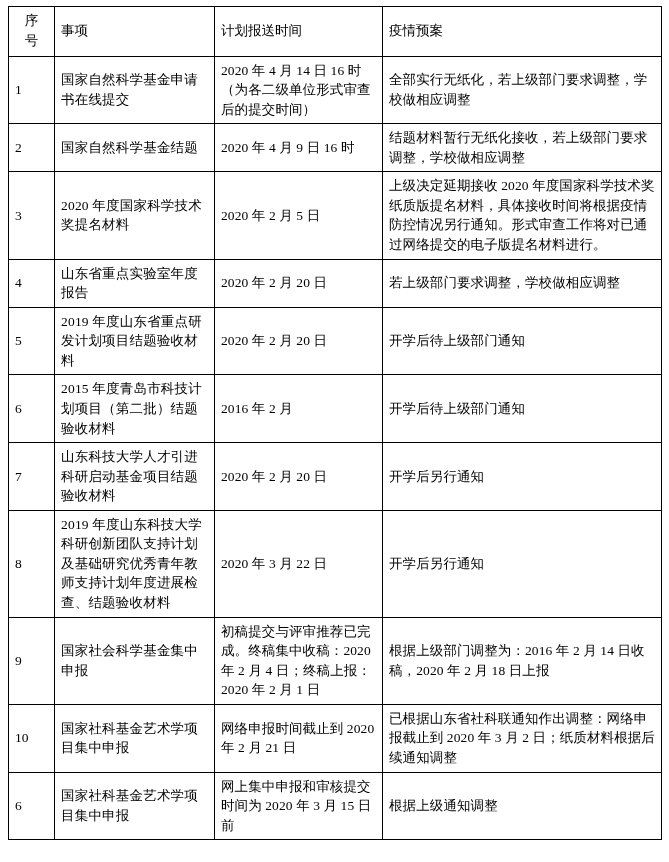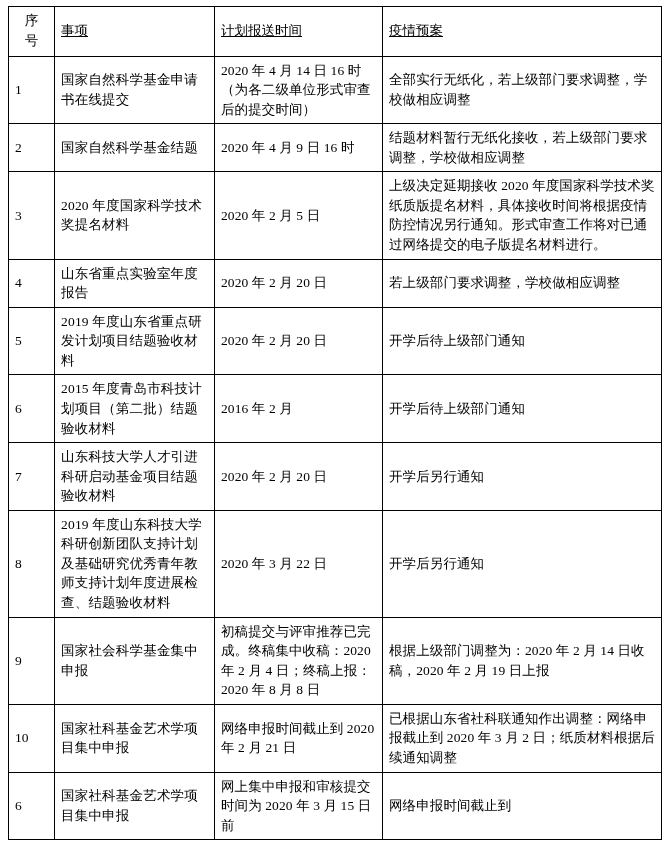--- a/index.html
+++ b/index.html
@@ -49,21 +49,20 @@
     line-height: 1.5;
     text-align: center;
   }
   .hdr-no span { display: block; }
   th.hdr {
     font-weight: normal;
     font-size: 14px;
   }
   .hdr-cellpad {
     padding-left: 4px;
-    text-decoration: underline;
   }
   td.item {
     letter-spacing: 0.2px;
   }
   td.time, td.plan {
     letter-spacing: 0.1px;
   }
 </style>
 </head>
 <body>
@@ -134,30 +133,30 @@
       </tr>
       <tr>
         <td class="no">8</td>
         <td class="item">2019 年度山东科技大学科研创新团队支持计划及基础研究优秀青年教师支持计划年度进展检查、结题验收材料</td>
         <td class="time">2020 年 3 月 22 日</td>
         <td class="plan">开学后另行通知</td>
       </tr>
       <tr>
         <td class="no">9</td>
         <td class="item">国家社会科学基金集中申报</td>
-        <td class="time">初稿提交与评审推荐已完成。终稿集中收稿：2020 年 2 月 4 日；终稿上报：2020 年 8 月 8 日</td>
-        <td class="plan">根据上级部门调整为：2020 年 2 月 14 日收稿，2020 年 2 月 19 日上报</td>
+        <td class="time">初稿提交与评审推荐已完成。终稿集中收稿：2020 年 2 月 4 日；终稿上报：2020 年 2 月 1 日</td>
+        <td class="plan">根据上级部门调整为：2016 年 2 月 14 日收稿，2020 年 2 月 18 日上报</td>
       </tr>
       <tr>
         <td class="no">10</td>
         <td class="item">国家社科基金艺术学项目集中申报</td>
         <td class="time">网络申报时间截止到 2020 年 2 月 21 日</td>
         <td class="plan">已根据山东省社科联通知作出调整：网络申报截止到 2020 年 3 月 2 日；纸质材料根据后续通知调整</td>
       </tr>
       <tr>
         <td class="no">6</td>
         <td class="item">国家社科基金艺术学项目集中申报</td>
         <td class="time">网上集中申报和审核提交时间为 2020 年 3 月 15 日前</td>
-        <td class="plan">网络申报时间截止到</td>
+        <td class="plan">根据上级通知调整</td>
       </tr>
     </tbody>
   </table>
 </div>
 
 </body></html>

